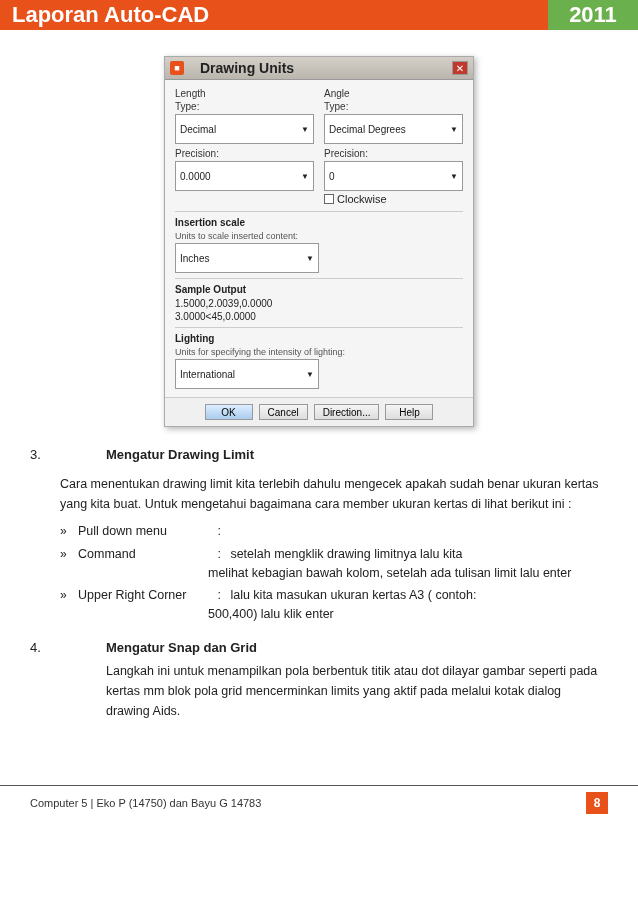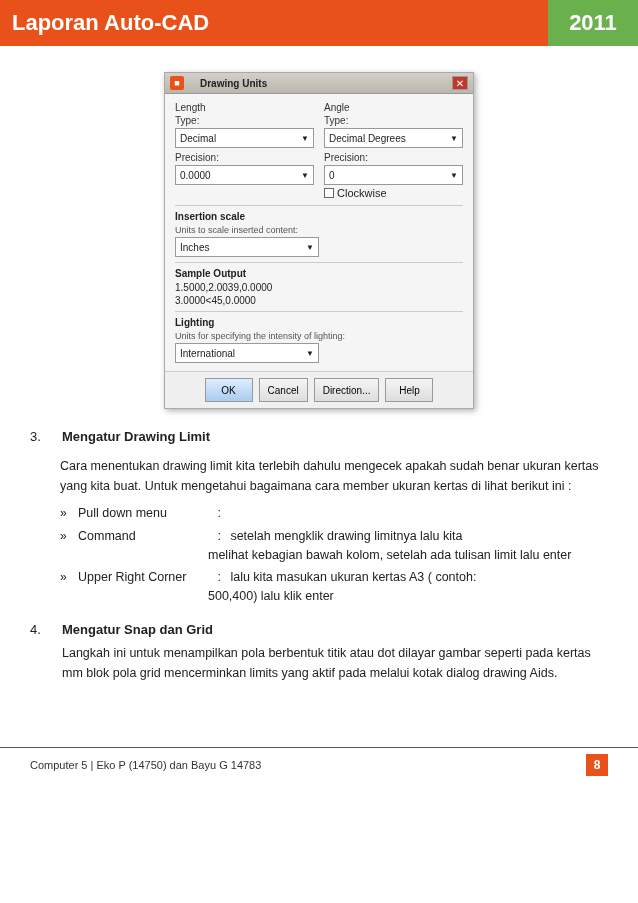--- a/index.html
+++ b/index.html
@@ -9,21 +9,21 @@
       background: #fff;
       font-family: Arial, sans-serif;
       font-size: 13px;
       color: #222;
     }
 
     
     .header {
       display: flex;
       align-items: stretch;
-      height: 46px;
+      height: 30px;
     }
     .header-title {
       background: #e8521a;
       color: #fff;
       font-size: 22px;
       font-weight: bold;
       flex: 1;
       display: flex;
       align-items: center;
       padding: 0 12px;
@@ -76,21 +76,21 @@
       height: 14px;
       background: #e8521a;
       border-radius: 2px;
       display: flex;
       align-items: center;
       justify-content: center;
       font-size: 9px;
       color: white;
     }
     .dialog-title-text {
-      font-size: 10px;
+      font-size: 14px;
       font-weight: bold;
       padding-left: 12px;
     }
     .dialog-close-btn {
       width: 16px;
       height: 14px;
       background: #c0392b;
       color: white;
       font-size: 10px;
       border: 1px solid #999;
@@ -118,21 +118,21 @@
     }
     .dialog-select {
       width: 100%;
       border: 1px solid #999;
       background: white;
       padding: 2px 4px;
       font-size: 10px;
       display: flex;
       align-items: center;
       justify-content: space-between;
-      height: 20px;
+      height: 30px;
     }
     .dialog-select-arrow {
       font-size: 8px;
     }
     .dialog-section-label {
       font-size: 10px;
       font-weight: bold;
       margin-bottom: 3px;
       margin-top: 4px;
     }
@@ -166,21 +166,21 @@
     .dialog-buttons {
       display: flex;
       justify-content: center;
       gap: 6px;
       padding: 6px 10px;
       border-top: 1px solid #ccc;
       background: #f0f0f0;
     }
     .dialog-btn {
       min-width: 48px;
-      height: 24px;
+      height: 16px;
       background: linear-gradient(to bottom, #f5f5f5, #ddd);
       border: 1px solid #999;
       font-size: 10px;
       cursor: pointer;
       padding: 0 8px;
     }
     .dialog-btn.ok-btn {
       background: linear-gradient(to bottom, #ddeeff, #aaccee);
     }
 
@@ -192,20 +192,21 @@
       display: flex;
       gap: 8px;
       margin-bottom: 6px;
     }
     .num {
       min-width: 24px;
       font-size: 13px;
     }
     .num-content {
       flex: 1;
+      margin-left: 44px;
     }
     .num-title {
       font-size: 13px;
       font-weight: bold;
       margin-bottom: 6px;
     }
     .para-text {
       font-size: 12.5px;
       line-height: 1.6;
       margin-left: 30px;

